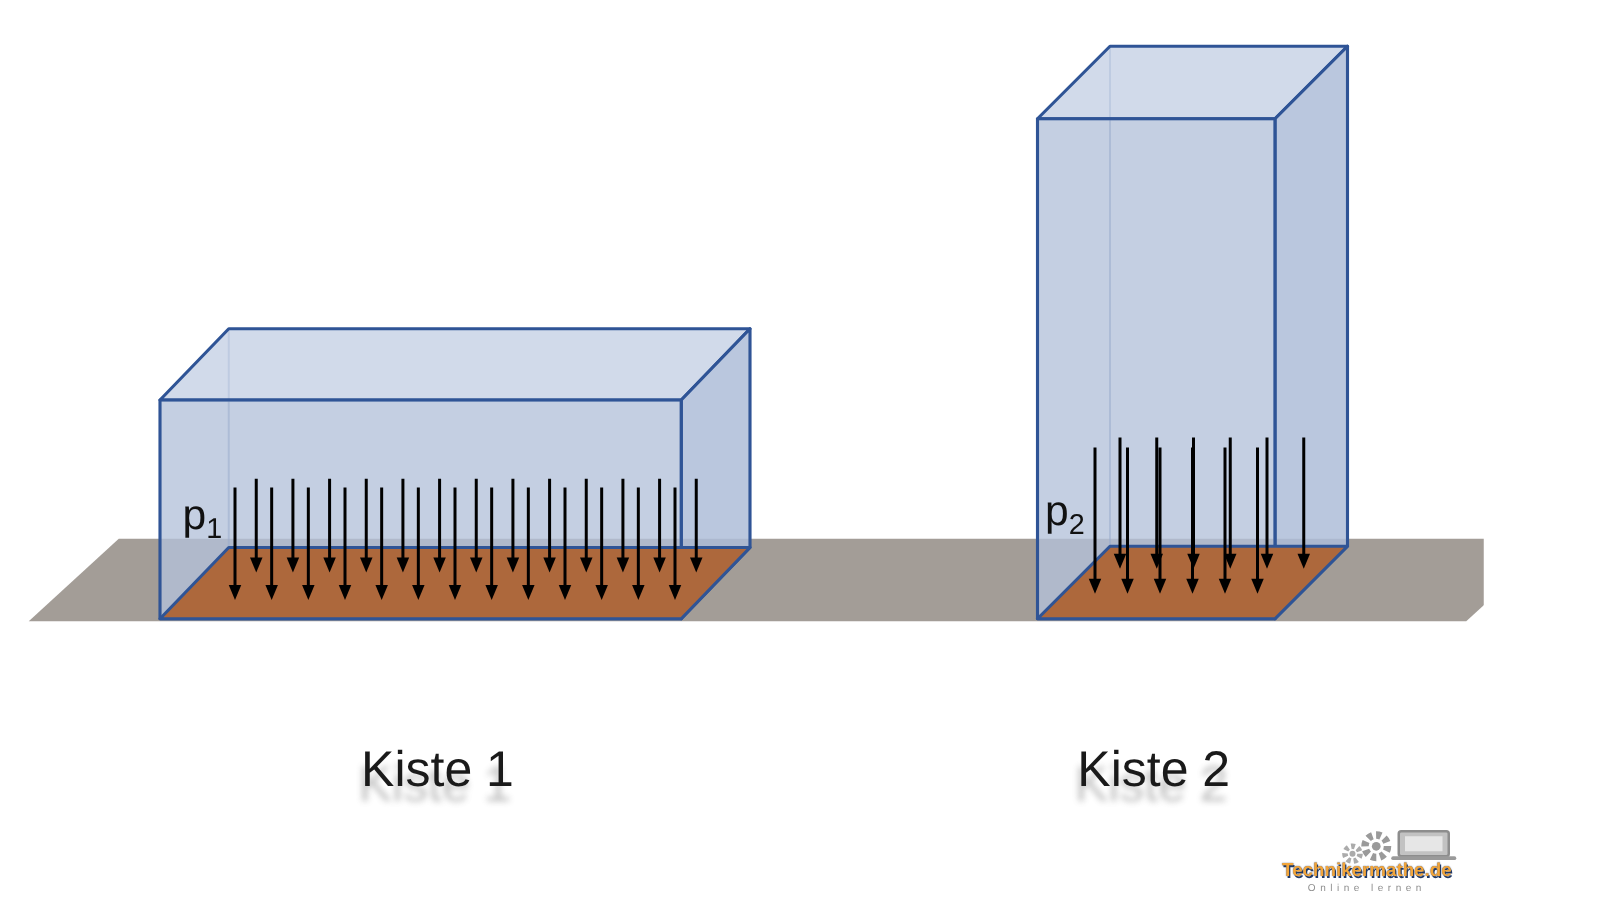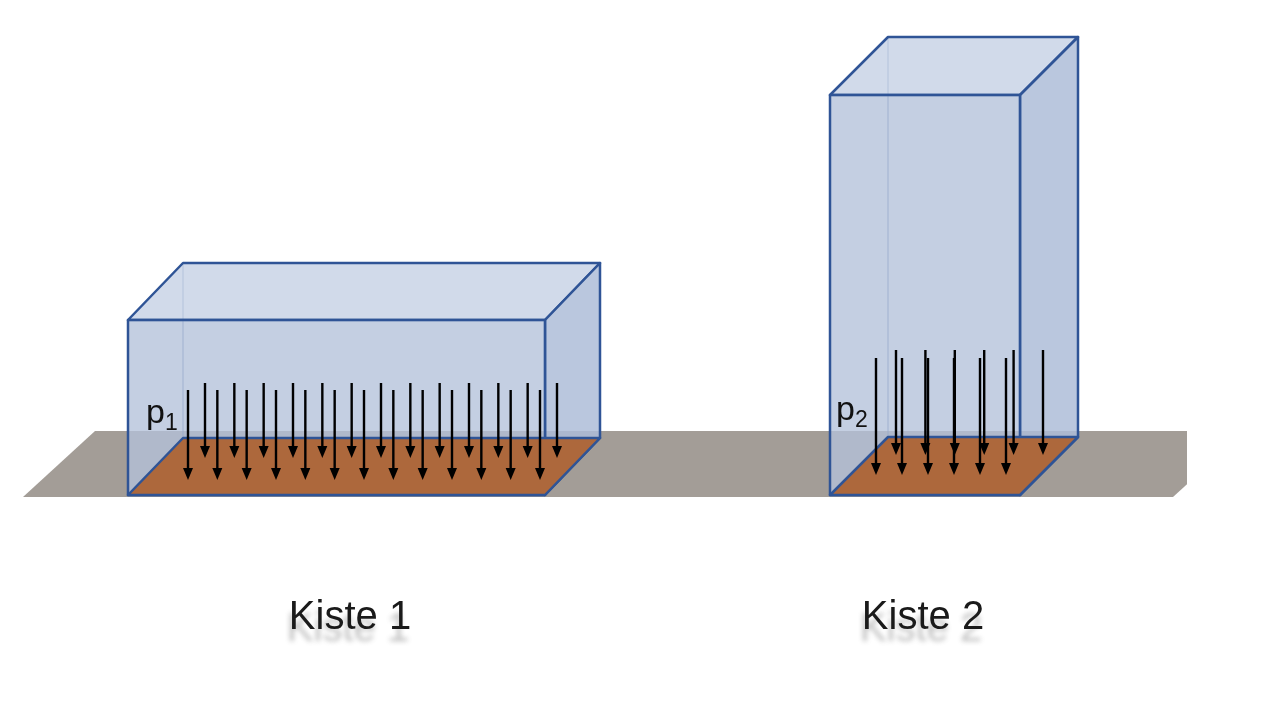--- a/index.html
+++ b/index.html
@@ -186,14 +186,33 @@
       <text class="p-label" x="836" y="420"><tspan>p</tspan><tspan class="p-sub" dy="7">2</tspan></text>
     </g>
 
     <text class="caption caption-shadow" x="348" y="641">Kiste 1</text>
     <text class="caption" x="350" y="629">Kiste 1</text>
 
     <text class="caption caption-shadow" x="921" y="641">Kiste 2</text>
     <text class="caption" x="923" y="629">Kiste 2</text>
   </svg>
 
+  <div class="watermark">
+    <svg class="wm-icons" width="150" height="30" viewBox="0 0 150 30">
+
+      <g>
+        <rect x="100" y="4" width="40" height="20" rx="2" fill="#c2c2c2" stroke="#8d8d8d" stroke-width="2"></rect>
+        <rect x="105" y="8" width="30" height="12" fill="#e6e6e6"></rect>
+        <rect x="94" y="24" width="52" height="3" rx="1.5" fill="#9a9a9a"></rect>
+      </g>
+
+      <g>
+        <circle cx="82" cy="16" r="9" fill="none" stroke="#9a9a9a" stroke-width="6" stroke-dasharray="4 3"></circle>
+        <circle cx="82" cy="16" r="3.5" fill="#9a9a9a"></circle>
+        <circle cx="63" cy="22" r="6" fill="none" stroke="#ababab" stroke-width="4.5" stroke-dasharray="3 2.4"></circle>
+        <circle cx="63" cy="22" r="2.4" fill="#ababab"></circle>
+      </g>
+    </svg>
+    <div class="wm-brand">Technikermathe.de</div>
+    <div class="wm-tagline">Online lernen</div>
+  </div>
 
 </div>
 
 </body></html>

